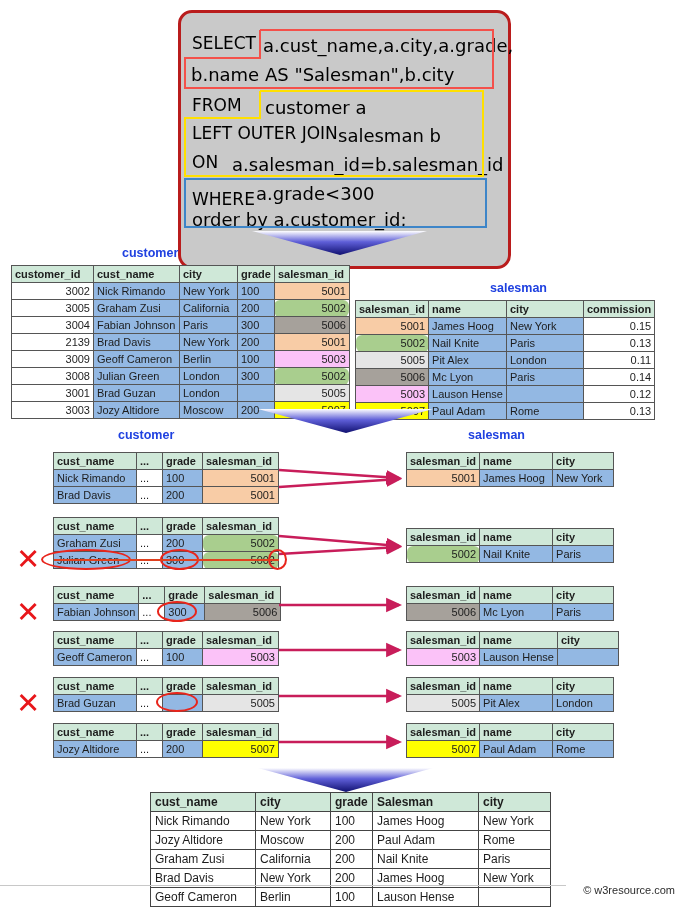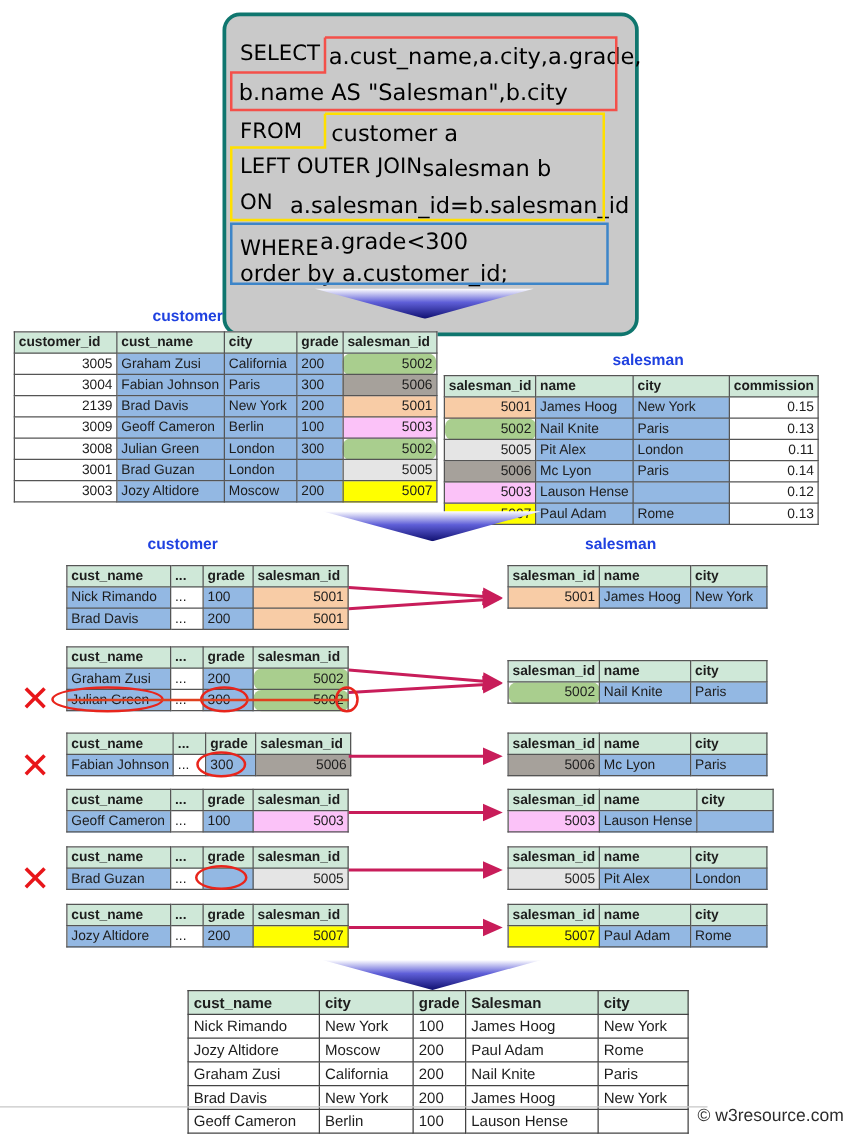--- a/index.html
+++ b/index.html
@@ -15,21 +15,21 @@
     overflow: hidden;
     background: #fff;
   }
 
   
   .sql-box {
     position: absolute;
     left: 178px; top: 10px;
     width: 333px; height: 259px;
     background: #c9c9c9;
-    border: 3px solid #0f766e;
+    border: 3px solid #b91c1c;
     border-radius: 14px;
   }
   .sql-line {
     position: absolute;
     white-space: nowrap;
     color: #000;
     font-family: "DejaVu Sans", sans-serif;
   }
   .kw { font-size: 17px; }
   .bdy { font-size: 18px; }
@@ -114,21 +114,21 @@
 
   
   .footer-rule {
     position: absolute;
     left: 0; top: 885px; width: 689px;
     border-top: 1px solid #c8c8c8;
   }
   .watermark {
     position: absolute;
     right: 14px; top: 884px;
-    font-size: 14px;
+    font-size: 11px;
     color: #2c2c2c;
     font-family: "Liberation Sans", sans-serif;
     white-space: nowrap;
   }
   .wm-box {
     position: absolute;
     left: 566px; top: 878px; width: 123px; height: 30px;
     background: #fff;
   }
 </style>
@@ -183,20 +183,27 @@
       <tr>
         <th style="width:82px;">customer_id</th>
         <th style="width:86px;">cust_name</th>
         <th style="width:58px;">city</th>
         <th style="width:36px;">grade</th>
         <th style="width:75px;">salesman_id</th>
       </tr>
     </thead>
     <tbody>
       <tr>
+        <td class="num white">3002</td>
+        <td class="blue">Nick Rimando</td>
+        <td class="blue">New York</td>
+        <td class="blue">100</td>
+        <td class="num c5001">5001</td>
+      </tr>
+      <tr>
         <td class="num white">3005</td>
         <td class="blue">Graham Zusi</td>
         <td class="blue">California</td>
         <td class="blue">200</td>
         <td class="num c5002">5002</td>
       </tr>
       <tr>
         <td class="num white">3004</td>
         <td class="blue">Fabian Johnson</td>
         <td class="blue">Paris</td>

